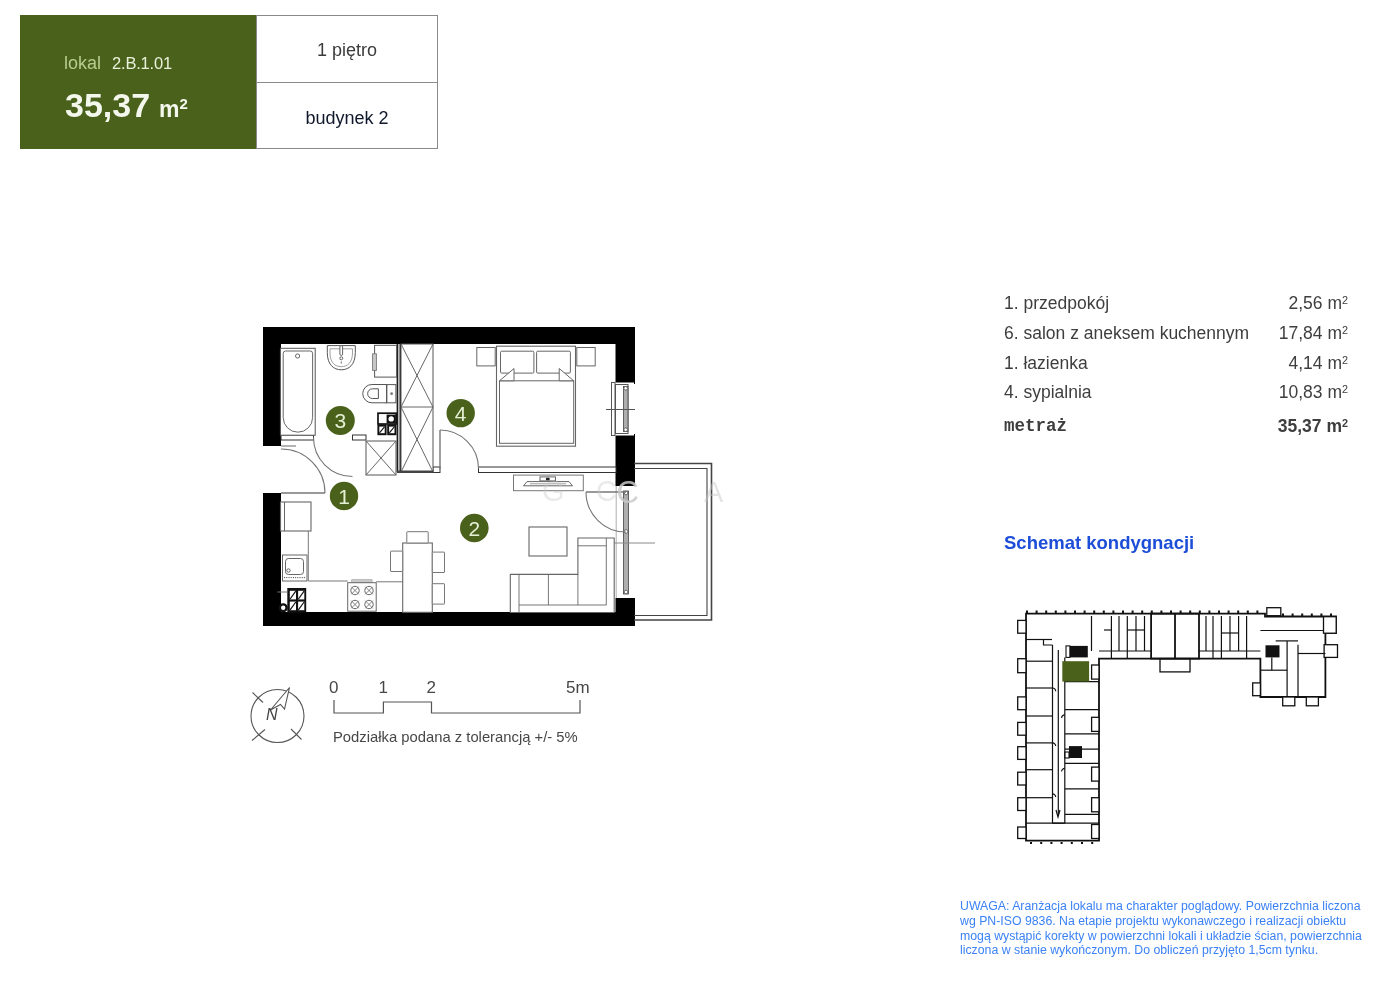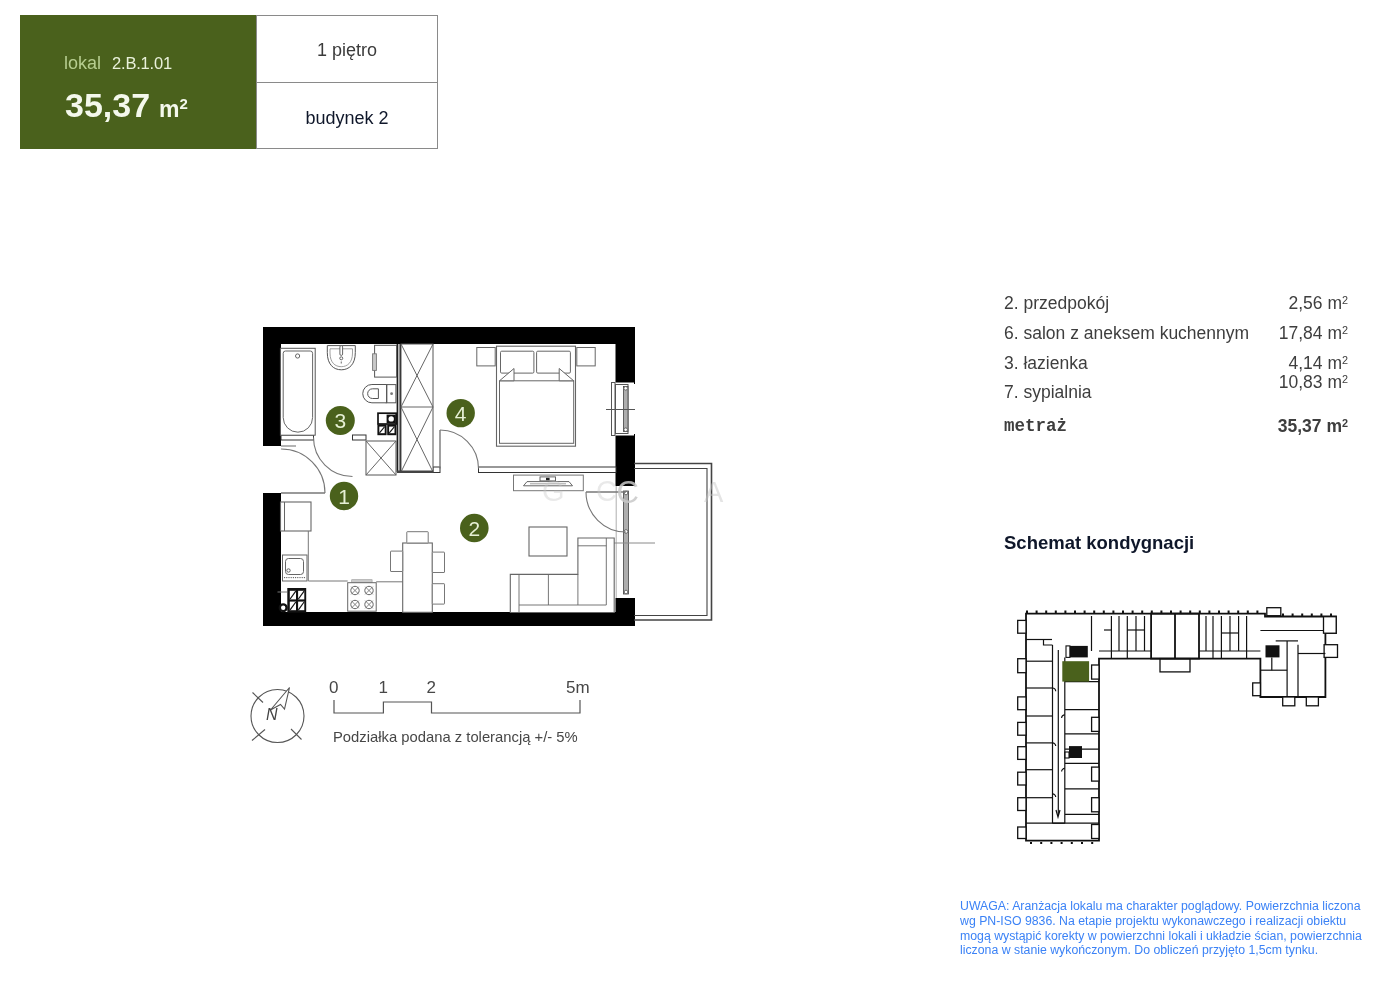--- a/index.html
+++ b/index.html
@@ -22,37 +22,37 @@
 <div class="abs" style="left:256px;top:15px;width:182px;height:67px;border:1px solid #8a8a8a;border-bottom:none;box-sizing:border-box;"></div>
 
 <div class="abs" style="left:256px;top:39.7px;width:182px;text-align:center;font-size:18px;color:#3b3b3b;">1 piętro</div>
 
 <div class="abs" style="left:256px;top:82px;width:182px;height:67px;border:1px solid #8a8a8a;box-sizing:border-box;"></div>
 
 <div class="abs" style="left:256px;top:108px;width:182px;text-align:center;font-size:18px;color:#0f172a;">budynek 2</div>
 
 <div class="abs" style="left:1004px;top:0;width:344px;color:#3e3e3e;font-size:17.5px;">
 
-  <div class="abs" style="top:292.5px;left:0;">2. przedpokój</div>
+  <div class="abs" style="top:292.5px;left:0;">1. przedpokój</div>
   <div class="abs" style="top:292.5px;right:0;text-align:center;">2,56 m<sup class="m2">2</sup></div>
 
   <div class="abs" style="top:323px;left:0;">6. salon z aneksem kuchennym</div>
   <div class="abs" style="top:323px;right:0;margin-left:10px;">17,84 m<sup class="m2">2</sup></div>
 
-  <div class="abs" style="top:352.5px;left:0;">3. łazienka</div>
+  <div class="abs" style="top:352.5px;left:0;">1. łazienka</div>
   <div class="abs" style="top:352.5px;right:0;">4,14 m<sup class="m2">2</sup></div>
 
-  <div class="abs" style="top:382px;left:0;">7. sypialnia</div>
-  <div class="abs" style="top:372px;right:0;">10,83 m<sup class="m2">2</sup></div>
+  <div class="abs" style="top:382px;left:0;">4. sypialnia</div>
+  <div class="abs" style="top:382px;right:0;">10,83 m<sup class="m2">2</sup></div>
 
   <div class="abs" style="top:416px;left:0;font-weight:bold;font-family:Liberation Mono, monospace;">metraż</div>
   <div class="abs" style="top:416px;right:0;font-weight:bold;">35,37 m<sup class="m2">2</sup></div>
 </div>
 
-<div class="abs" style="left:1004px;top:532px;font-size:18.5px;font-weight:bold;color:#0f172a;">Schemat kondygnacji</div>
+<div class="abs" style="left:1004px;top:532px;font-size:18.5px;font-weight:bold;color:#1d4ed8;">Schemat kondygnacji</div>
 
 <div class="abs" style="left:960px;top:899px;width:420px;font-size:12.3px;line-height:14.8px;color:#3b82f6;">UWAGA: Aranżacja lokalu ma charakter poglądowy. Powierzchnia liczona<br>wg PN-ISO 9836. Na etapie projektu wykonawczego i realizacji obiektu<br>mogą wystąpić korekty w powierzchni lokali i układzie ścian, powierzchnia<br>liczona w stanie wykończonym. Do obliczeń przyjęto 1,5cm tynku.</div>
 
 <svg class="abs" style="left:0;top:0;" width="1399" height="981" viewBox="0 0 1399 981" fill="none">
 
 <rect x="263" y="327" width="372" height="17" fill="#000"></rect>
 
 <rect x="263" y="327" width="18" height="119" fill="#000"></rect>
 
 <rect x="263" y="493" width="18" height="133" fill="#000"></rect>

